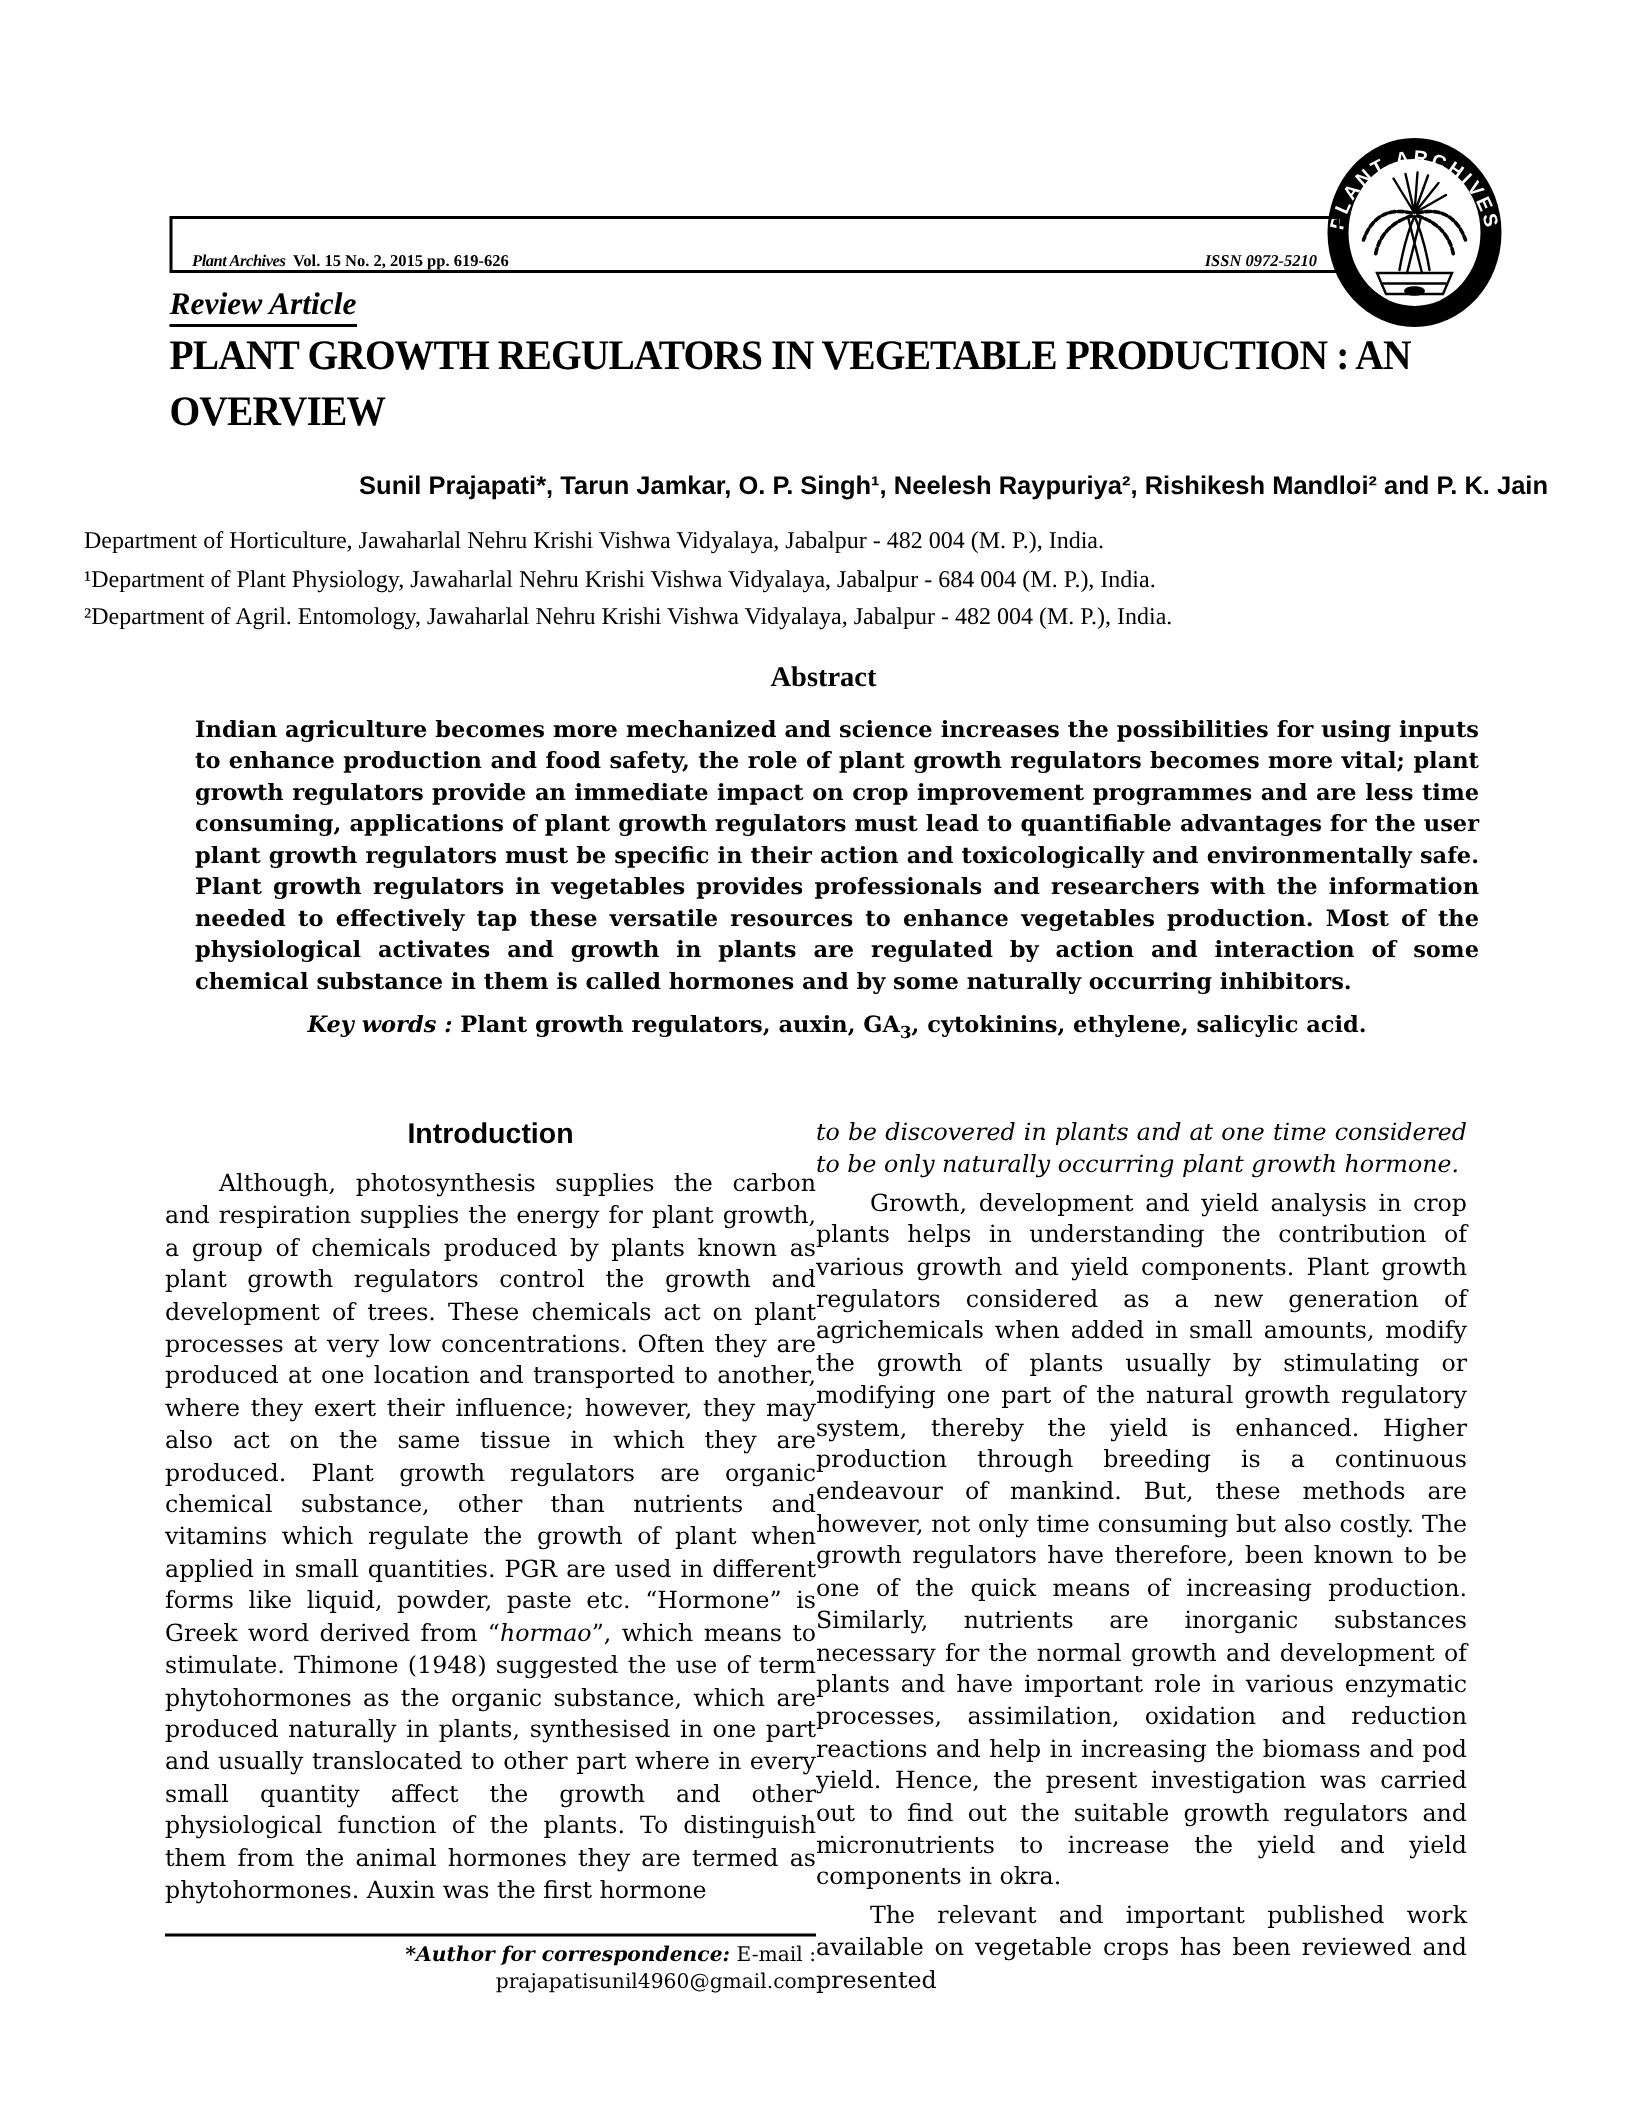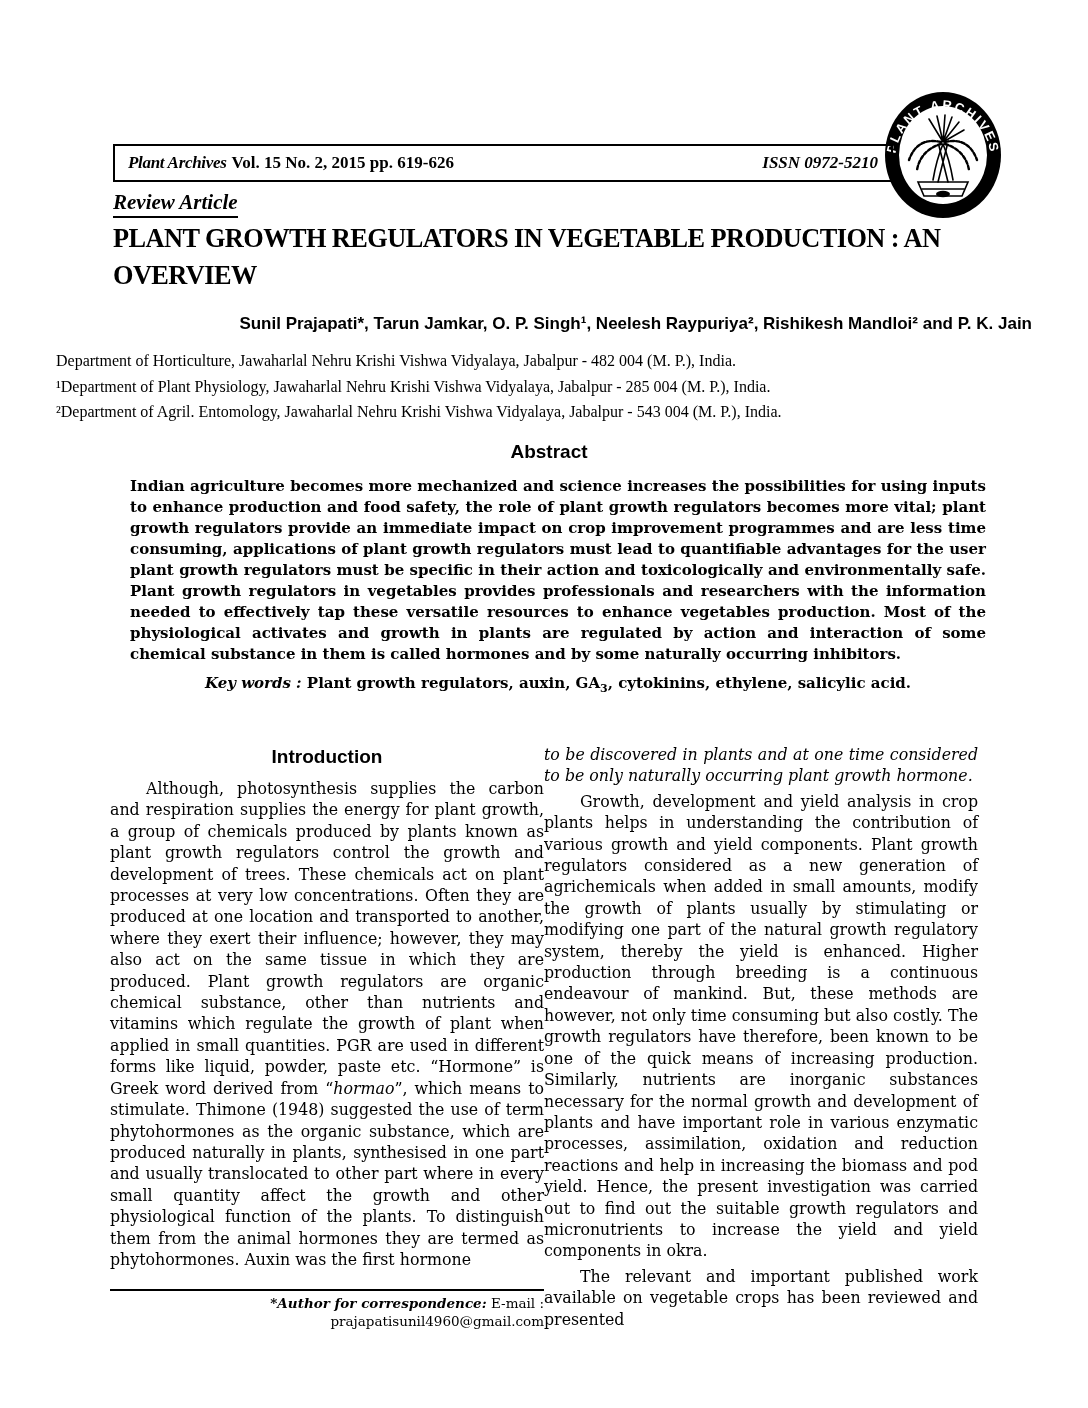--- a/index.html
+++ b/index.html
@@ -6,23 +6,23 @@
   .page {
     position:relative; width:1088px; height:1408px; margin:0 auto;
     background:#ffffff; color:#000; overflow:hidden;
     font-family:"DejaVu Serif", serif;
   }
 
   
   .header-bar {
     position:absolute; left:113px; top:144px; width:780px; height:38px;
     box-sizing:border-box; border:2px solid #000;
-    display:flex; justify-content:space-between; align-items:center;
+    display:flex; justify-content:space-between; align-items:flex-end;
     padding:0 13px; font-family:"Liberation Serif", serif;
-    font-size:17px; font-weight:bold;
+    font-size:11px; font-weight:bold;
   }
   .journal-name { font-style:italic; letter-spacing:-0.3px; }
   .issue-info { margin-left:5px; }
   .issn { font-style:italic; }
 
   
   .logo { position:absolute; left:882px; top:88px; width:122px; height:134px; }
 
   
   .review-article {
@@ -49,21 +49,21 @@
 
   
   .affiliations {
     position:absolute; left:56px; top:348px; width:976px; 
     font-size:16px; line-height:25.5px; font-family:"Liberation Serif", serif;
   }
 
   
   .abstract-heading {
     position:absolute; left:113px; top:441px; width:872px; text-align:center;
-    font-family:Liberation Sans, sans-serif; font-size:19px; font-weight:bold;
+    font-family:Liberation Serif, serif; font-size:19px; font-weight:bold;
   }
   .abstract-block {
     position:absolute; left:130px; top:476px; width:856px;
     font-size:15px; font-weight:bold; line-height:21px; text-align:justify;
   }
   .keywords { margin-top:8px; text-align:center; }
   .keywords-label { font-style:italic; }
   .keywords sub { font-size:11px; }
 
   
@@ -135,22 +135,22 @@
 
   <h1 class="title" style="margin:0;">
     <span class="line">PLANT GROWTH REGULATORS IN VEGETABLE PRODUCTION : AN</span>
     <span class="line">OVERVIEW</span>
   </h1>
 
   <div class="authors">Sunil Prajapati*, Tarun Jamkar, O. P. Singh¹, Neelesh Raypuriya², Rishikesh Mandloi² and P. K. Jain</div>
 
   <div class="affiliations">
     <div>Department of Horticulture, Jawaharlal Nehru Krishi Vishwa Vidyalaya, Jabalpur - 482 004 (M. P.), India.</div>
-    <div>¹Department of Plant Physiology, Jawaharlal Nehru Krishi Vishwa Vidyalaya, Jabalpur - 285 004 (M. P.), India.</div>
-    <div>²Department of Agril. Entomology, Jawaharlal Nehru Krishi Vishwa Vidyalaya, Jabalpur - 543 004 (M. P.), India.</div>
+    <div>¹Department of Plant Physiology, Jawaharlal Nehru Krishi Vishwa Vidyalaya, Jabalpur - 684 004 (M. P.), India.</div>
+    <div>²Department of Agril. Entomology, Jawaharlal Nehru Krishi Vishwa Vidyalaya, Jabalpur - 482 004 (M. P.), India.</div>
   </div>
 
   <div class="abstract-heading">Abstract</div>
   <div class="abstract-block">
     <div>Indian agriculture becomes more mechanized and science increases the possibilities for using inputs to enhance production and food safety, the role of plant growth regulators becomes more vital; plant growth regulators provide an immediate impact on crop improvement programmes and are less time consuming, applications of plant growth regulators must lead to quantifiable advantages for the user plant growth regulators must be specific in their action and toxicologically and environmentally safe. Plant growth regulators in vegetables provides professionals and researchers with the information needed to effectively tap these versatile resources to enhance vegetables production. Most of the physiological activates and growth in plants are regulated by action and interaction of some chemical substance in them is called hormones and by some naturally occurring inhibitors.</div>
     <div class="keywords">
       <span class="keywords-label">Key words :</span><span> Plant growth regulators, auxin, GA</span><sub>3</sub><span>, cytokinins, ethylene, salicylic acid.</span>
     </div>
   </div>
 

